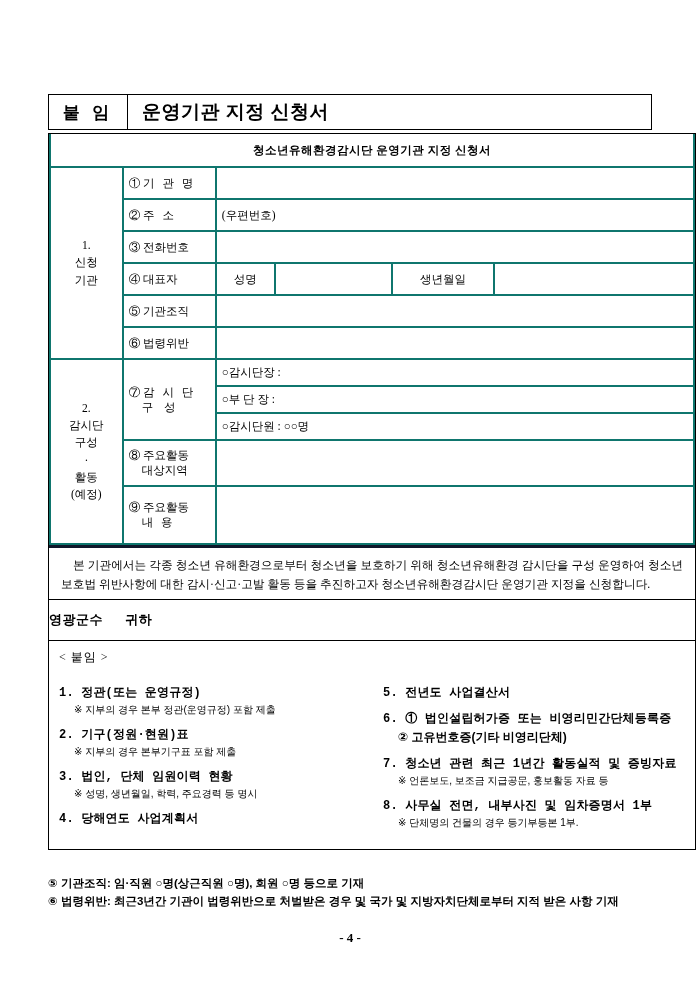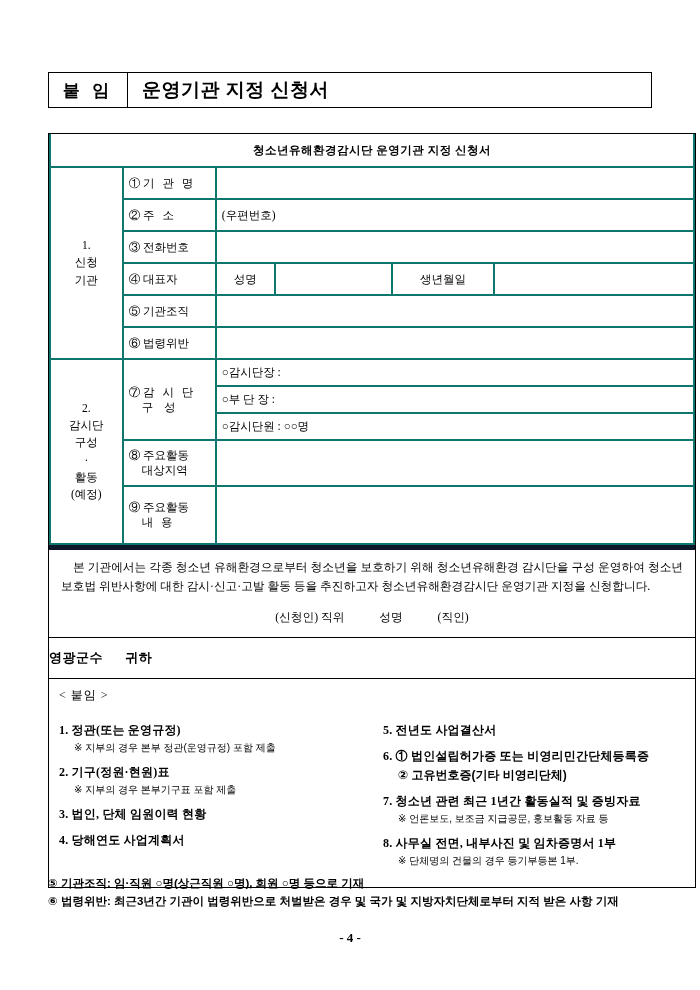--- a/index.html
+++ b/index.html
@@ -21,21 +21,21 @@
     width: 700px;
     height: 990px;
     box-sizing: border-box;
     padding: 0;
   }
 
   
   .attach-header {
     position: absolute;
     left: 48px;
-    top: 72px;
+    top: 94px;
     width: 604px;
     height: 36px;
     border: 1.5px solid #000;
     box-sizing: border-box;
     display: flex;
     align-items: stretch;
   }
   .attach-header .tag {
     width: 78px;
     display: flex;
@@ -102,21 +102,21 @@
   .row-label {
     font-size: 11.5px;
     white-space: nowrap;
   }
   .spread2 { letter-spacing: 2.5px; }
   .spread3 { letter-spacing: 4px; }
   .center { text-align: center; }
 
   
   .declare {
-    border-top: 5px solid #0f172a;
+    border-top: 3px solid #0f172a;
     padding: 9px 12px 4px 12px;
     font-size: 11.7px;
     line-height: 1.62;
     text-align: justify;
     text-indent: 12px;
   }
   .date-line {
     text-align: center;
     font-size: 12px;
     padding: 9px 0 2px 0;
@@ -155,21 +155,21 @@
   .att-cols {
     display: flex;
     gap: 8px;
   }
   .att-col { flex: 1; }
   .att-col.right { padding-left: 14px; }
   .att-item { margin-bottom: 9px; }
   .att-item .main {
     font-size: 12px;
     font-weight: bold;
-    font-family: Liberation Serif, serif;
+    font-family: Liberation Mono, monospace;
     letter-spacing: 0.2px;
   }
   .att-item .sub {
     font-size: 10px;
     margin-left: 15px;
     margin-top: 2px;
     font-family: "Liberation Sans", "DejaVu Sans", sans-serif;
   }
   .att-item .main2 {
     font-size: 12px;
@@ -339,25 +339,20 @@
           </div>
         </td>
         <td colspan="4"></td>
       </tr>
     </tbody>
       </table>
 
     <div class="declare">본 기관에서는 각종 청소년 유해환경으로부터 청소년을 보호하기 위해 청소년유해환경 감시단을 구성 운영하여 청소년보호법 위반사항에 대한 감시·신고·고발 활동 등을 추진하고자 청소년유해환경감시단 운영기관 지정을 신청합니다.</div>
 
 
-    <div class="signer-line">
-      <span>(신청인) 직위</span>
-      <span>성명</span>
-      <span>(직인)</span>
-    </div>
 
     <div class="recipient">
       <span>영광군수</span>
       <span class="gap"></span>
       <span>귀하</span>
     </div>
 
     <div class="attachments">
       <div class="att-head">&lt; 붙임 &gt;</div>
       <div class="att-cols">
@@ -365,20 +360,21 @@
           <div class="att-item">
             <div class="main">1. 정관(또는 운영규정)</div>
             <div class="sub">※ 지부의 경우 본부 정관(운영규정) 포함 제출</div>
           </div>
           <div class="att-item">
             <div class="main">2. 기구(정원·현원)표</div>
             <div class="sub">※ 지부의 경우 본부기구표 포함 제출</div>
           </div>
           <div class="att-item">
             <div class="main">3. 법인, 단체 임원이력 현황</div>
+            <div class="sub">※ 성명, 생년월일, 학력, 주요경력 등 명시</div>
           </div>
           <div class="att-item">
             <div class="main">4. 당해연도 사업계획서</div>
           </div>
         </div>
         <div class="att-col right">
           <div class="att-item">
             <div class="main">5. 전년도 사업결산서</div>
           </div>
           <div class="att-item">

